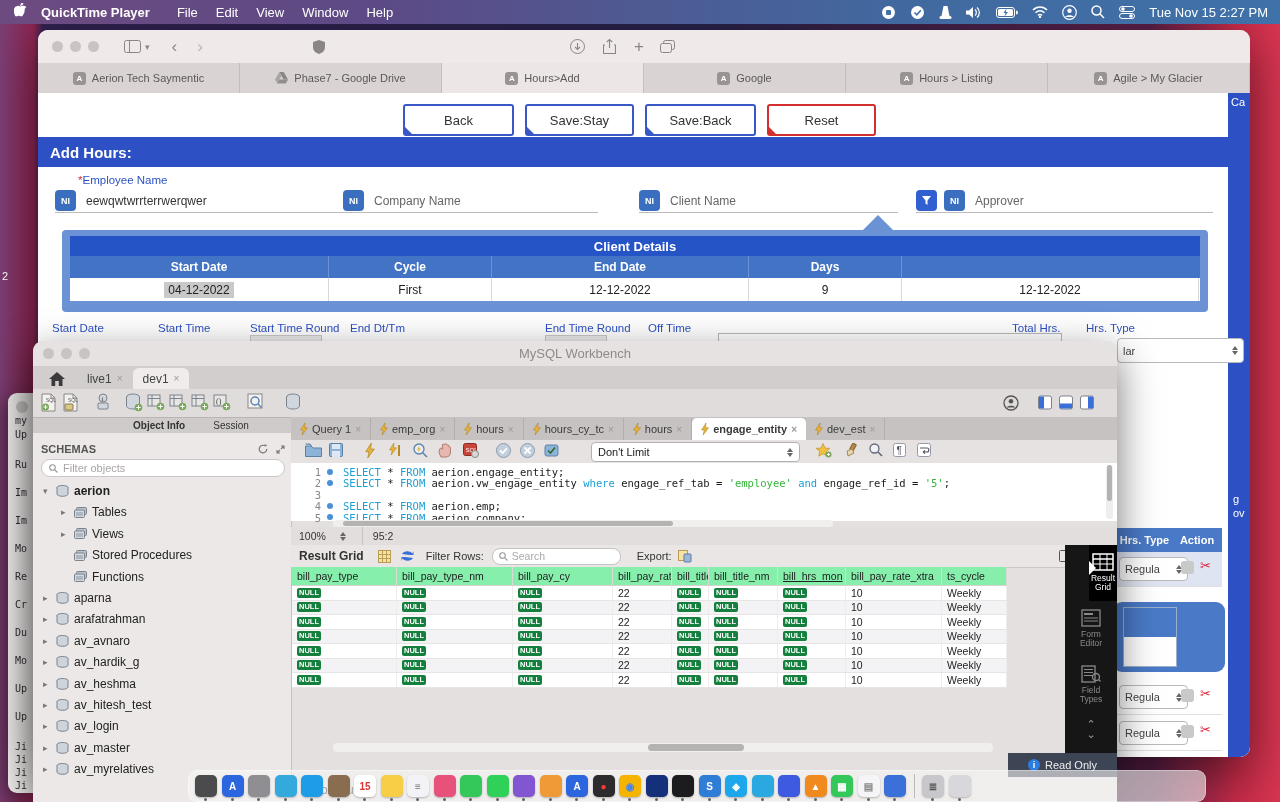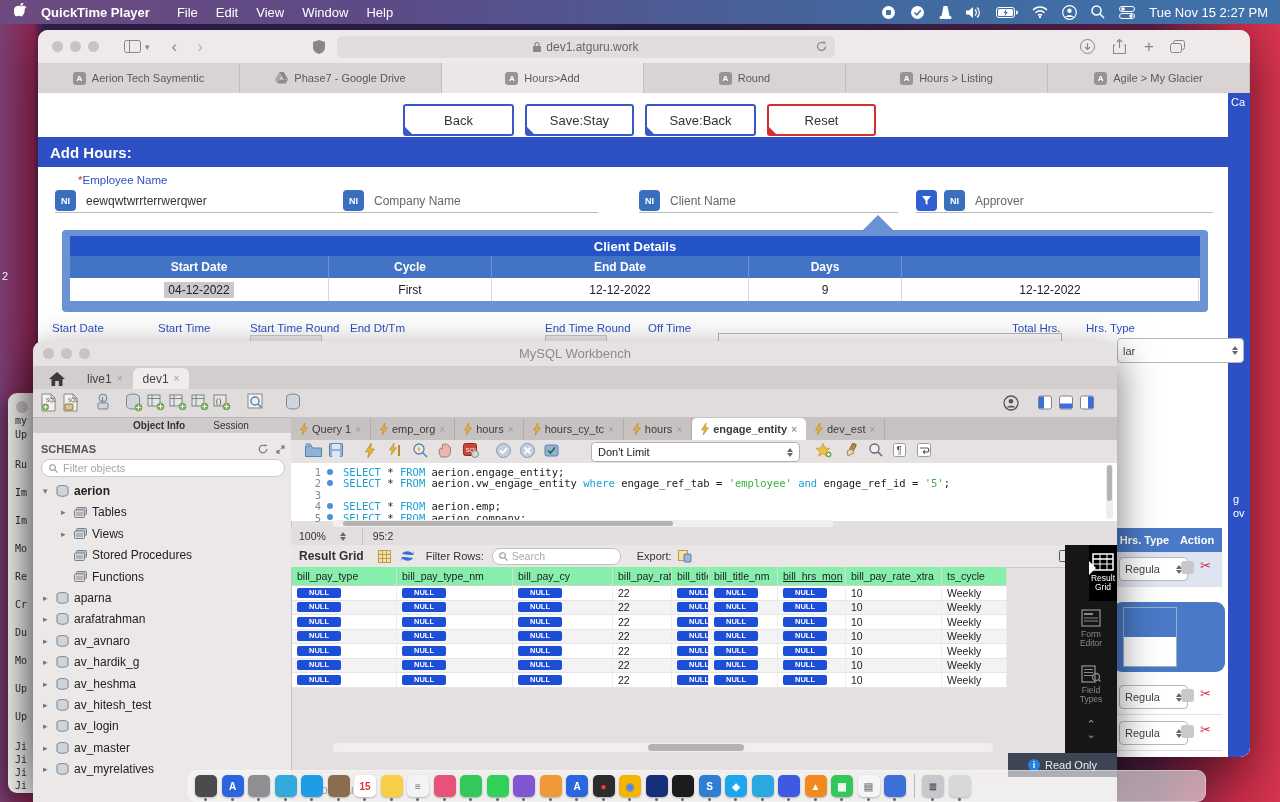--- a/index.html
+++ b/index.html
@@ -72,21 +72,21 @@
   .code{position:absolute;white-space:pre;}
   .k{color:#1d9fd4;} .s{color:#35b53c;} .p{color:#1a1a1a;}
   .statusbar{left:258px;top:186px;right:0;height:18px;background:#e2dedd;border-bottom:1px solid #ccc8c7;display:flex;align-items:center;font-size:10.5px;color:#333;}
   .rgtb{left:258px;top:204px;right:0;height:22px;background:#eae6e5;border-bottom:1px solid #ccc8c7;display:flex;align-items:center;font-size:11px;color:#333;}
   .searchbox{width:115px;height:15px;border:1px solid #c6c2c1;border-radius:8px;background:#fff;display:flex;align-items:center;gap:4px;padding:0 6px;color:#aaa;font-size:10.5px;}
   .grid{left:259px;top:226px;background:#fff;}
   .gridhead{display:flex;background:#86efac;border-bottom:1px solid #d5d3d2;}
   .gridhead div{font-size:10.5px;color:#222;padding:3px 4px 3px 5px;border-right:1px solid #dcdad9;overflow:hidden;white-space:nowrap;}
   .gridrow{display:flex;border-bottom:1px solid #e7e5e4;}
   .gridrow div{font-size:10.5px;color:#222;padding:1px 4px 1px 5px;border-right:1px solid #efedec;overflow:hidden;white-space:nowrap;display:flex;align-items:center;}
-  .null{background:#1d4ed8;color:#fff;font-size:7.5px;font-weight:bold;padding:1px 12px;border-radius:2px;line-height:8px;}
+  .null{background:#15803d;color:#fff;font-size:7.5px;font-weight:bold;padding:1px 2px;border-radius:2px;line-height:8px;}
   .rtabs{left:258px;top:412px;width:717px;height:24px;background:#d4d0cf;display:flex;align-items:flex-end;border-top:1px solid #bcb8b7;}
   .rtab{height:23px;display:flex;align-items:center;padding:0 13px;font-size:11px;color:#333;border-right:1px solid #bcb8b7;}
   .rtab.active{background:#fff;border-radius:5px 5px 0 0;}
   .readonly{left:975px;top:412px;width:109px;height:24px;background:#3d4554;display:flex;align-items:center;justify-content:center;gap:5px;color:#eee;font-size:11px;}
   .actionout{left:258px;top:436px;right:0;height:25px;background:#e6e2e1;display:flex;align-items:center;font-size:12px;color:#222;}
   .rail{left:1032px;top:204px;width:52px;height:208px;background:#161616;}
   .railitem{display:flex;flex-direction:column;align-items:center;gap:3px;color:#8a8a8a;font-size:8.5px;line-height:9px;text-align:center;padding-top:8px;height:48px;position:relative;}
   .railitem.active{color:#fff;}
   .railnotch{position:absolute;left:0;top:16px;width:0;height:0;border-left:7px solid #fff;border-top:7px solid transparent;border-bottom:7px solid transparent;}
   .scrollh{background:#f1efee;border-radius:4px;}
@@ -149,35 +149,20 @@
           </svg>
         </span>
       <span style="color:#8a8685;font-size:9px;margin-left:4px;">▾</span>
       <span style="color:#8a8685;font-size:17px;margin-left:22px;">‹</span>
       <span style="color:#b9b5b4;font-size:17px;margin-left:20px;">›</span>
       <span class="ic" style="margin-left:110px;">
         <svg width="12" height="14" viewBox="0 0 12 14">
             <path d="M6 0 L12 2 V7 C12 11 9 13 6 14 C3 13 0 11 0 7 V2 Z" fill="#8a8685"></path>
           </svg>
         </span>
-      <div style="margin-left:12px;width:498px;height:22px;background:#e2dddc;border-radius:6px;display:flex;align-items:center;justify-content:center;gap:5px;font-size:12px;color:#666;position:relative;">
-        <span class="ic">
-          <svg width="8" height="10" viewBox="0 0 8 10">
-              <rect x="0" y="4" width="8" height="6" rx="1" fill="#8a8685"></rect>
-              <path d="M2 4 V2.5 A2 2 0 0 1 6 2.5 V4" fill="none" stroke="#8a8685" stroke-width="1.2"></path>
-            </svg>
-          </span>
-        <span>dev1.atguru.work</span>
-        <span class="ic" style="position:absolute;right:8px;">
-          <svg width="11" height="11" viewBox="0 0 11 11">
-              <path d="M9.5 5.5 A4 4 0 1 1 7.5 2" fill="none" stroke="#8a8685" stroke-width="1.2"></path>
-              <path d="M7.5 0 L7.5 3 L10.2 2" fill="#8a8685"></path>
-            </svg>
-          </span>
-      </div>
       <span class="ic" style="margin-left:245px;">
         <svg width="15" height="15" viewBox="0 0 15 15">
             <circle cx="7.5" cy="7.5" r="7" fill="none" stroke="#8a8685"></circle>
             <path d="M7.5 4 V10 M5 8 L7.5 10.5 L10 8" fill="none" stroke="#8a8685" stroke-width="1.1"></path>
           </svg>
         </span>
       <span class="ic" style="margin-left:18px;">
         <svg width="13" height="15" viewBox="0 0 13 15">
             <path d="M2 6 H0.5 V14.5 H12.5 V6 H11" fill="none" stroke="#8a8685" stroke-width="1.1"></path>
             <path d="M6.5 0.5 V9 M3.8 3 L6.5 0.5 L9.2 3" fill="none" stroke="#8a8685" stroke-width="1.1"></path>
@@ -205,21 +190,21 @@
             </svg>
           </span>
           <span>Phase7 - Google Drive</span>
         </div>
         <div class="btab active">
           <span class="favA">A</span>
           <span>Hours&gt;Add</span>
         </div>
         <div class="btab">
           <span class="favA">A</span>
-          <span>Round</span>
+          <span>Google</span>
         </div>
         <div class="btab">
           <span class="favA">A</span>
           <span>Hours &gt; Listing</span>
         </div>
         <div class="btab">
           <span class="favA">A</span>
           <span>Agile &gt; My Glacier</span>
         </div>
       </div>

